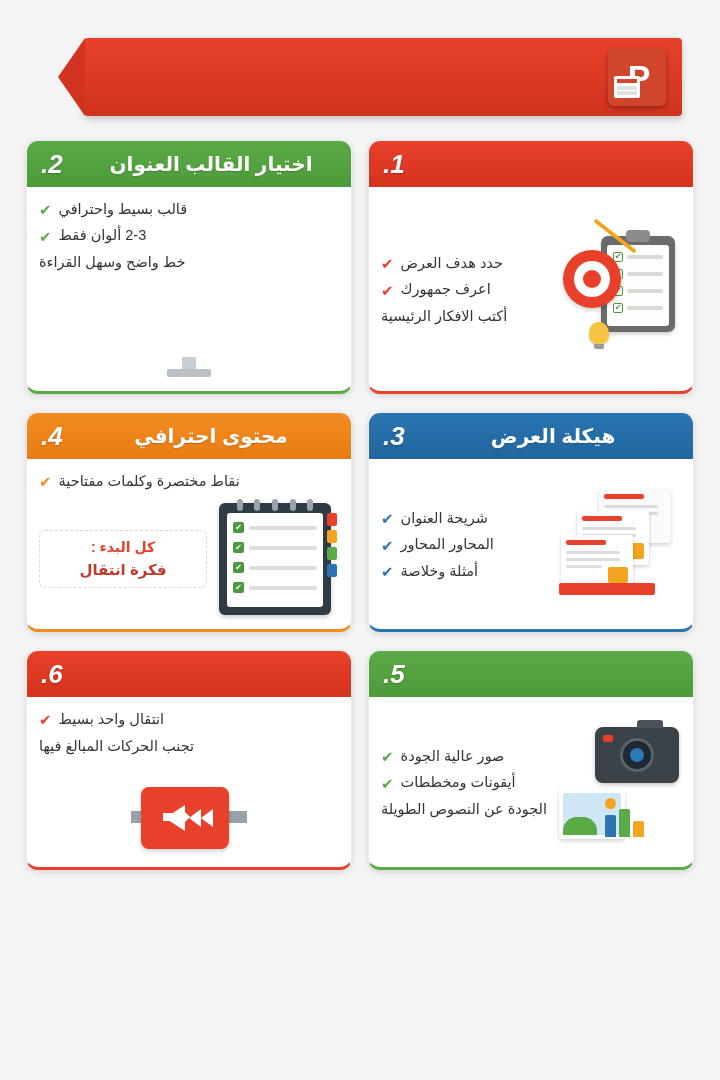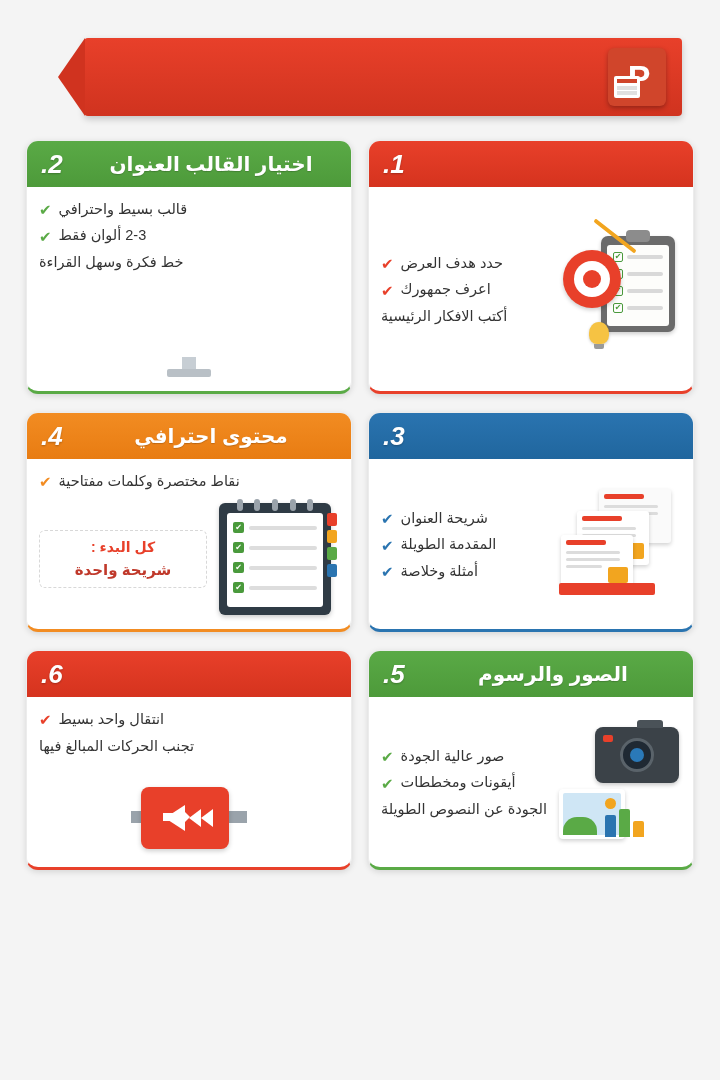--- a/index.html
+++ b/index.html
@@ -441,32 +441,33 @@
         <div class="bullets" style="align-items:flex-end; width:100%;">
           <div class="bullet">
             <span>قالب بسيط واحترافي</span>
             <span class="tick t-green">✔</span>
           </div>
           <div class="bullet">
             <span>2-3 ألوان فقط</span>
             <span class="tick t-green">✔</span>
           </div>
           <div class="bullet">
-            <span>خط فكرة وسهل القراءة</span>
+            <span>خط واضح وسهل القراءة</span>
           </div>
         </div>
         <div class="art" style="width:100%; height:104px;">
           <div class="monitor-neck"></div>
           <div class="monitor-stand"></div>
         </div>
       </div>
     </div>
 
     <div class="card c-blue">
       <div class="card-head">
+        <span class="title">هيكلة العرض</span>
         <span class="num">3.</span>
       </div>
       <div class="card-body">
         <div class="art">
           <div class="stack">
             <div class="s s1">
                 <span class="hd"></span>
                 <span class="ln l1"></span>
                 <span class="ln l2"></span>
                 <span class="ln l3"></span>
@@ -487,21 +488,21 @@
               </div>
             <div class="band"></div>
           </div>
         </div>
         <div class="bullets">
           <div class="bullet">
             <span>شريحة العنوان</span>
             <span class="tick t-blue">✔</span>
           </div>
           <div class="bullet">
-            <span>المقدمة الطويلة</span>
+            <span>المحاور المحاور</span>
             <span class="tick t-blue">✔</span>
           </div>
           <div class="bullet">
             <span>أمثلة وخلاصة</span>
             <span class="tick t-blue">✔</span>
           </div>
         </div>
       </div>
     </div>
 
@@ -548,29 +549,28 @@
               <div class="tabs">
                 <i style="background:#e8402a"></i>
                   <i style="background:#f2a51f"></i>
                 <i style="background:#5aaa46"></i>
                   <i style="background:#2a74b0"></i>
               </div>
             </div>
           </div>
           <div class="note-box">
             <div class="l1">كل البدء :</div>
-            <div class="l2">شريحة واحدة</div>
+            <div class="l2">فكرة انتقال</div>
           </div>
         </div>
       </div>
     </div>
 
     <div class="card c-green">
       <div class="card-head">
-        <span class="title">الصور والرسوم</span>
         <span class="num">5.</span>
       </div>
       <div class="card-body">
         <div class="art">
           <div class="camera">
             <span class="flash"></span>
             <span class="lens"></span>
           </div>
           <div class="photo">
             <span class="sky"></span>

